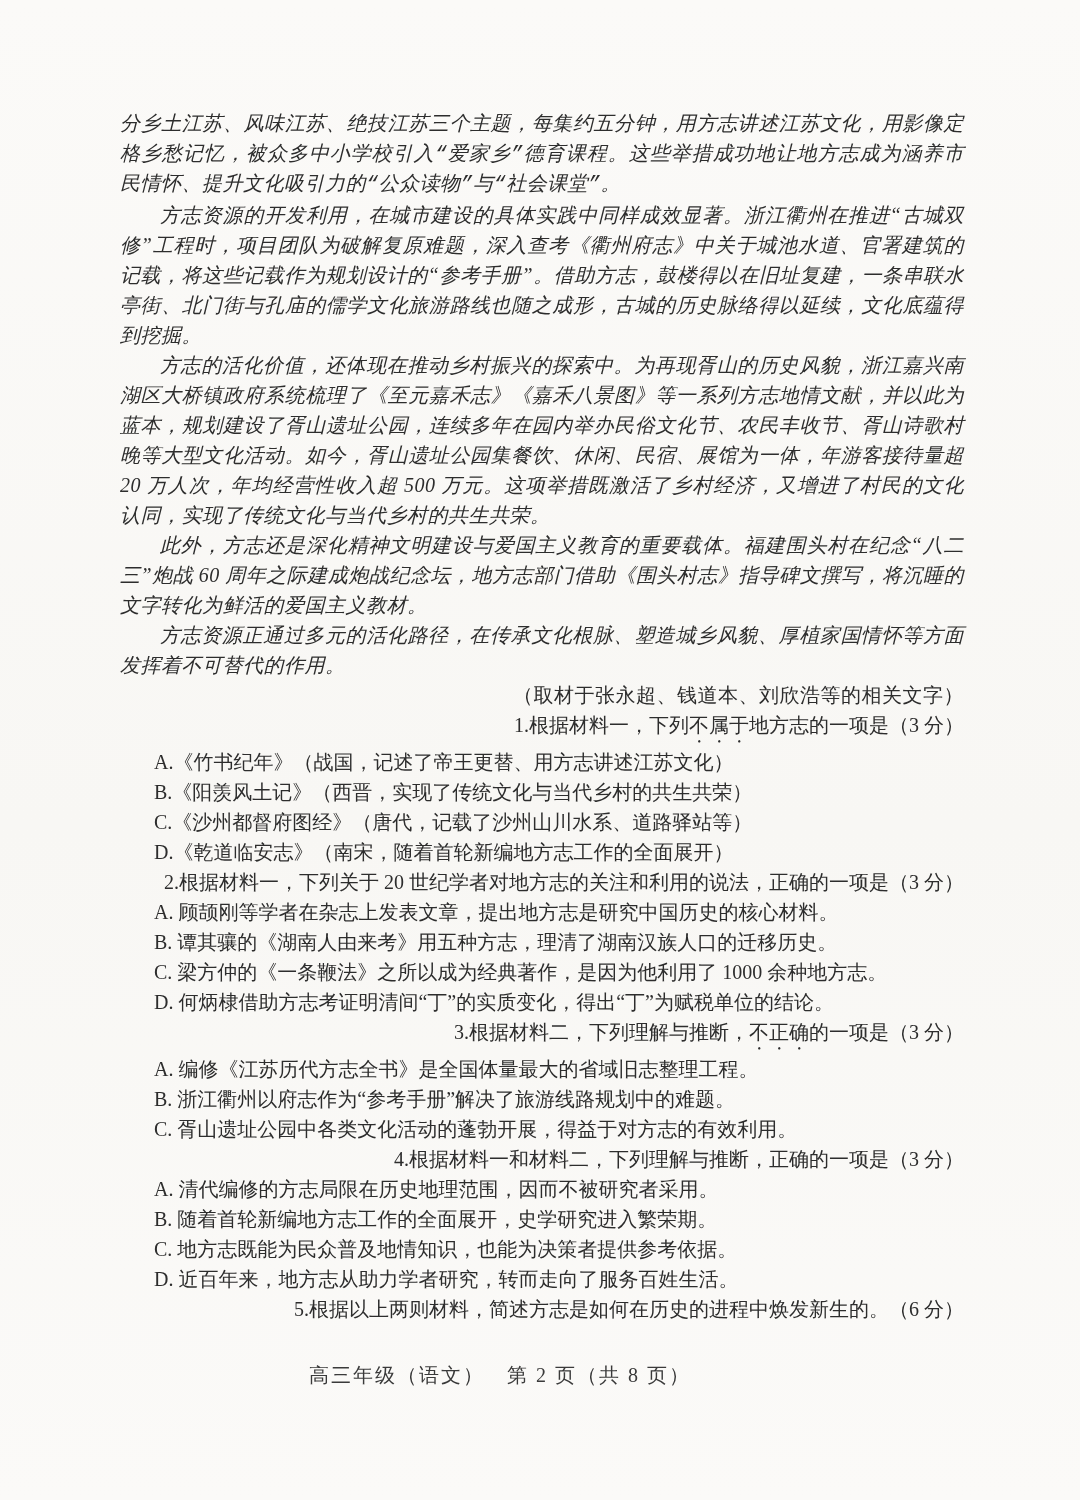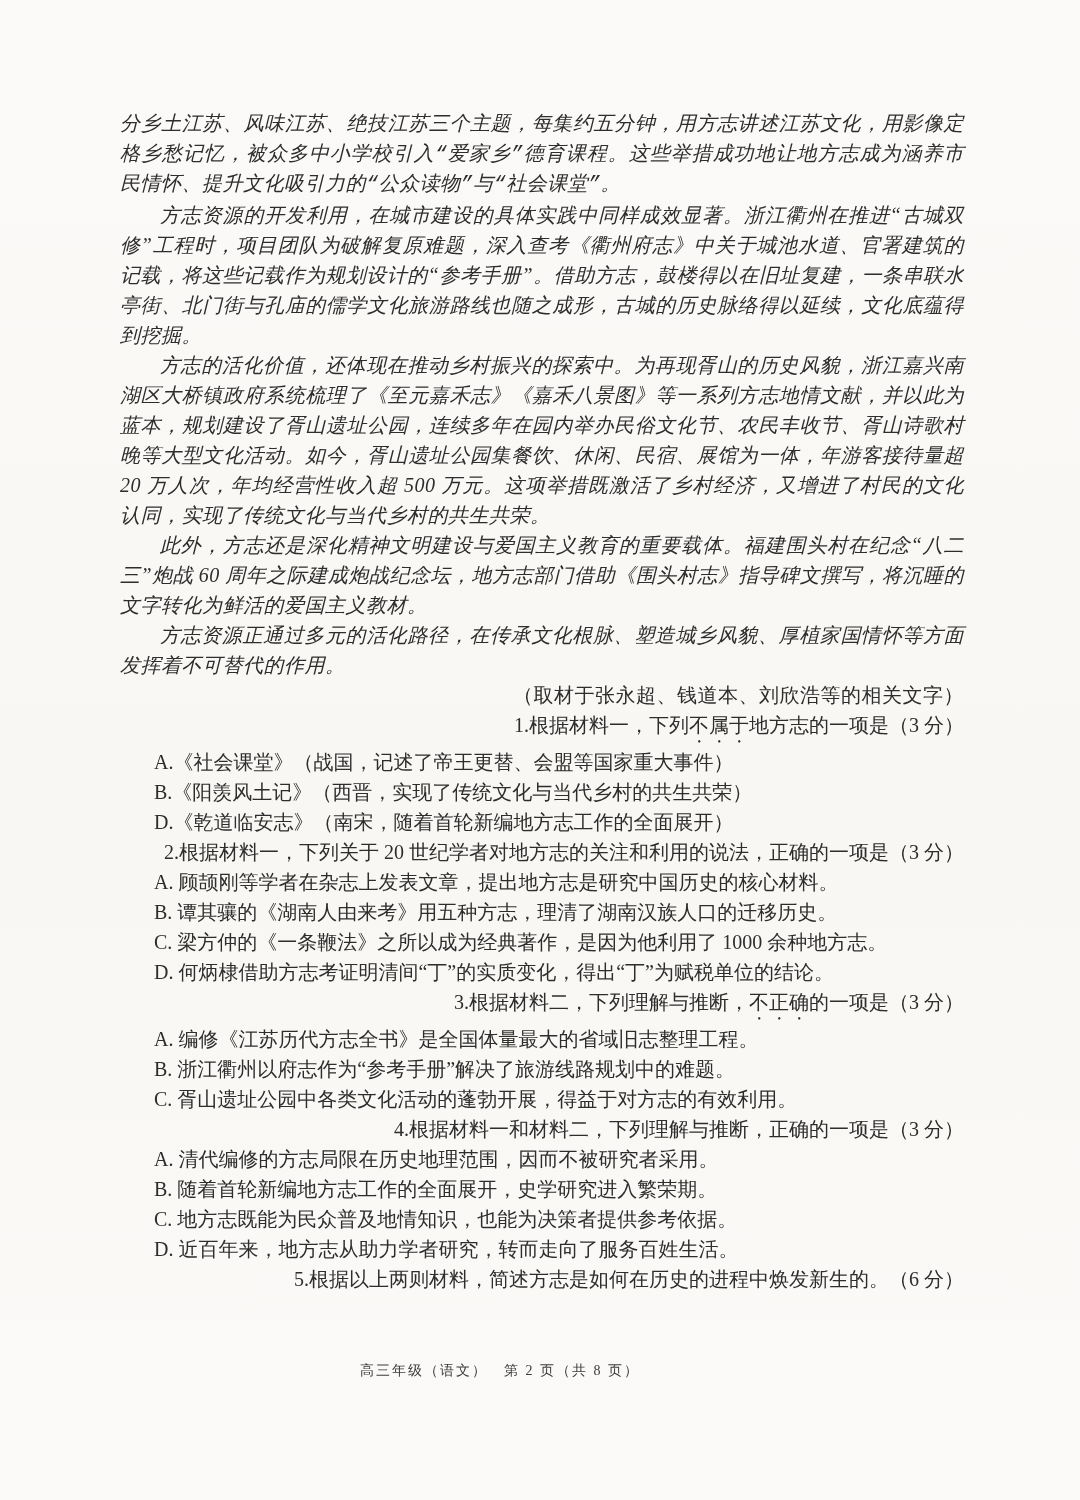--- a/index.html
+++ b/index.html
@@ -68,21 +68,21 @@
     text-emphasis-position: under right;
   }
 
   
   .footer {
     position: absolute;
     top: 1362px;
     left: 0;
     width: 1000px;
     text-align: center;
-    font-size: 14px;
+    font-size: 20px;
     letter-spacing: 2px;
     color: #3a3a3a;
   }
 </style>
 </head>
 <body>
 
 <div class="sheet">
   <div class="content">
 
@@ -92,22 +92,23 @@
       <p>方志的活化价值，还体现在推动乡村振兴的探索中。为再现胥山的历史风貌，浙江嘉兴南湖区大桥镇政府系统梳理了《至元嘉禾志》《嘉禾八景图》等一系列方志地情文献，并以此为蓝本，规划建设了胥山遗址公园，连续多年在园内举办民俗文化节、农民丰收节、胥山诗歌村晚等大型文化活动。如今，胥山遗址公园集餐饮、休闲、民宿、展馆为一体，年游客接待量超 20 万人次，年均经营性收入超 500 万元。这项举措既激活了乡村经济，又增进了村民的文化认同，实现了传统文化与当代乡村的共生共荣。</p>
       <p>此外，方志还是深化精神文明建设与爱国主义教育的重要载体。福建围头村在纪念“八二三”炮战 60 周年之际建成炮战纪念坛，地方志部门借助《围头村志》指导碑文撰写，将沉睡的文字转化为鲜活的爱国主义教材。</p>
       <p>方志资源正通过多元的活化路径，在传承文化根脉、塑造城乡风貌、厚植家国情怀等方面发挥着不可替代的作用。</p>
       <div class="attribution">（取材于张永超、钱道本、刘欣浩等的相关文字）</div>
     </div>
 
     <div class="questions">
 
       <div class="question">
         <p class="q-stem"><span class="qnum">1.</span><span>根据材料一，下列</span><span class="emph">不属于</span><span>地方志的一项是（3 分）</span></p>
-        <div class="q-option">A.《社会课堂》（战国，记述了帝王更替、会盟等国家重大事件）</div>
+        <div class="q-option">A.《竹书纪年》（战国，记述了帝王更替、用方志讲述江苏文化）</div>
         <div class="q-option">B.《阳羡风土记》（西晋，实现了传统文化与当代乡村的共生共荣）</div>
+        <div class="q-option">C.《沙州都督府图经》（唐代，记载了沙州山川水系、道路驿站等）</div>
         <div class="q-option">D.《乾道临安志》（南宋，随着首轮新编地方志工作的全面展开）</div>
       </div>
 
       <div class="question">
         <p class="q-stem"><span class="qnum">2.</span><span>根据材料一，下列关于 20 世纪学者对地方志的关注和利用的说法，正确的一项是（3 分）</span></p>
         <div class="q-option">A. 顾颉刚等学者在杂志上发表文章，提出地方志是研究中国历史的核心材料。</div>
         <div class="q-option">B. 谭其骧的《湖南人由来考》用五种方志，理清了湖南汉族人口的迁移历史。</div>
         <div class="q-option">C. 梁方仲的《一条鞭法》之所以成为经典著作，是因为他利用了 1000 余种地方志。</div>
         <div class="q-option">D. 何炳棣借助方志考证明清间“丁”的实质变化，得出“丁”为赋税单位的结论。</div>
       </div>

